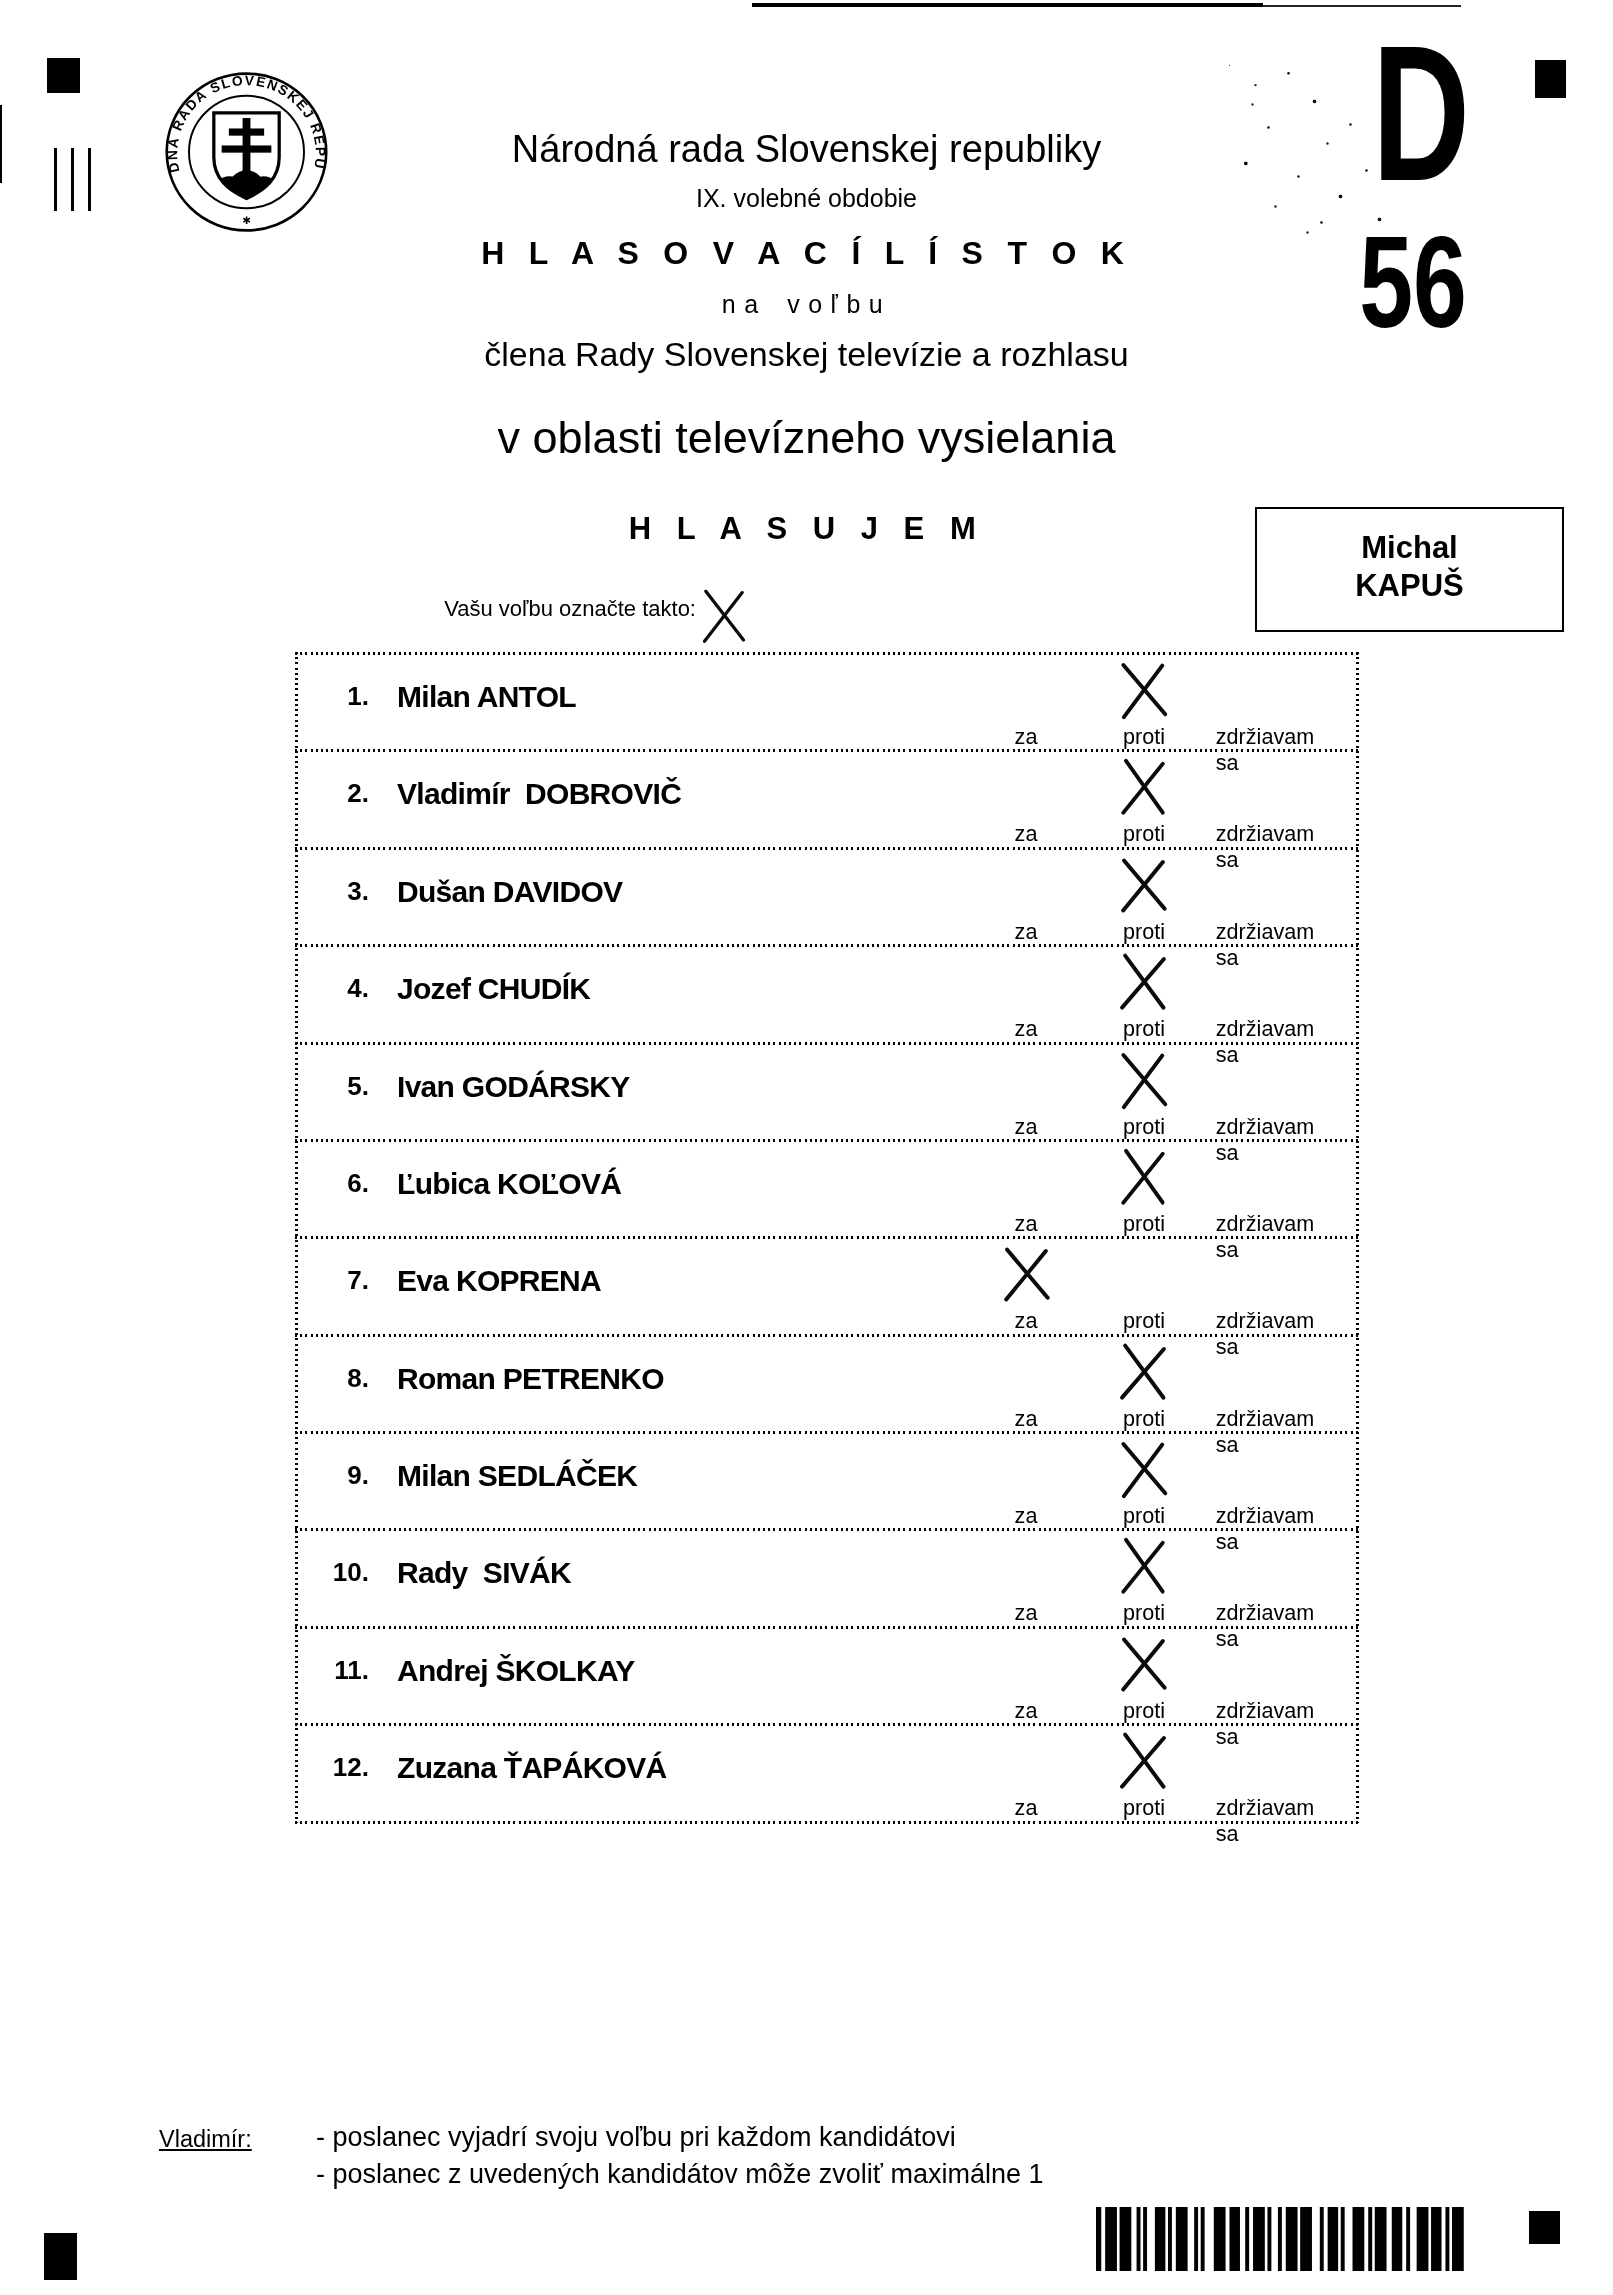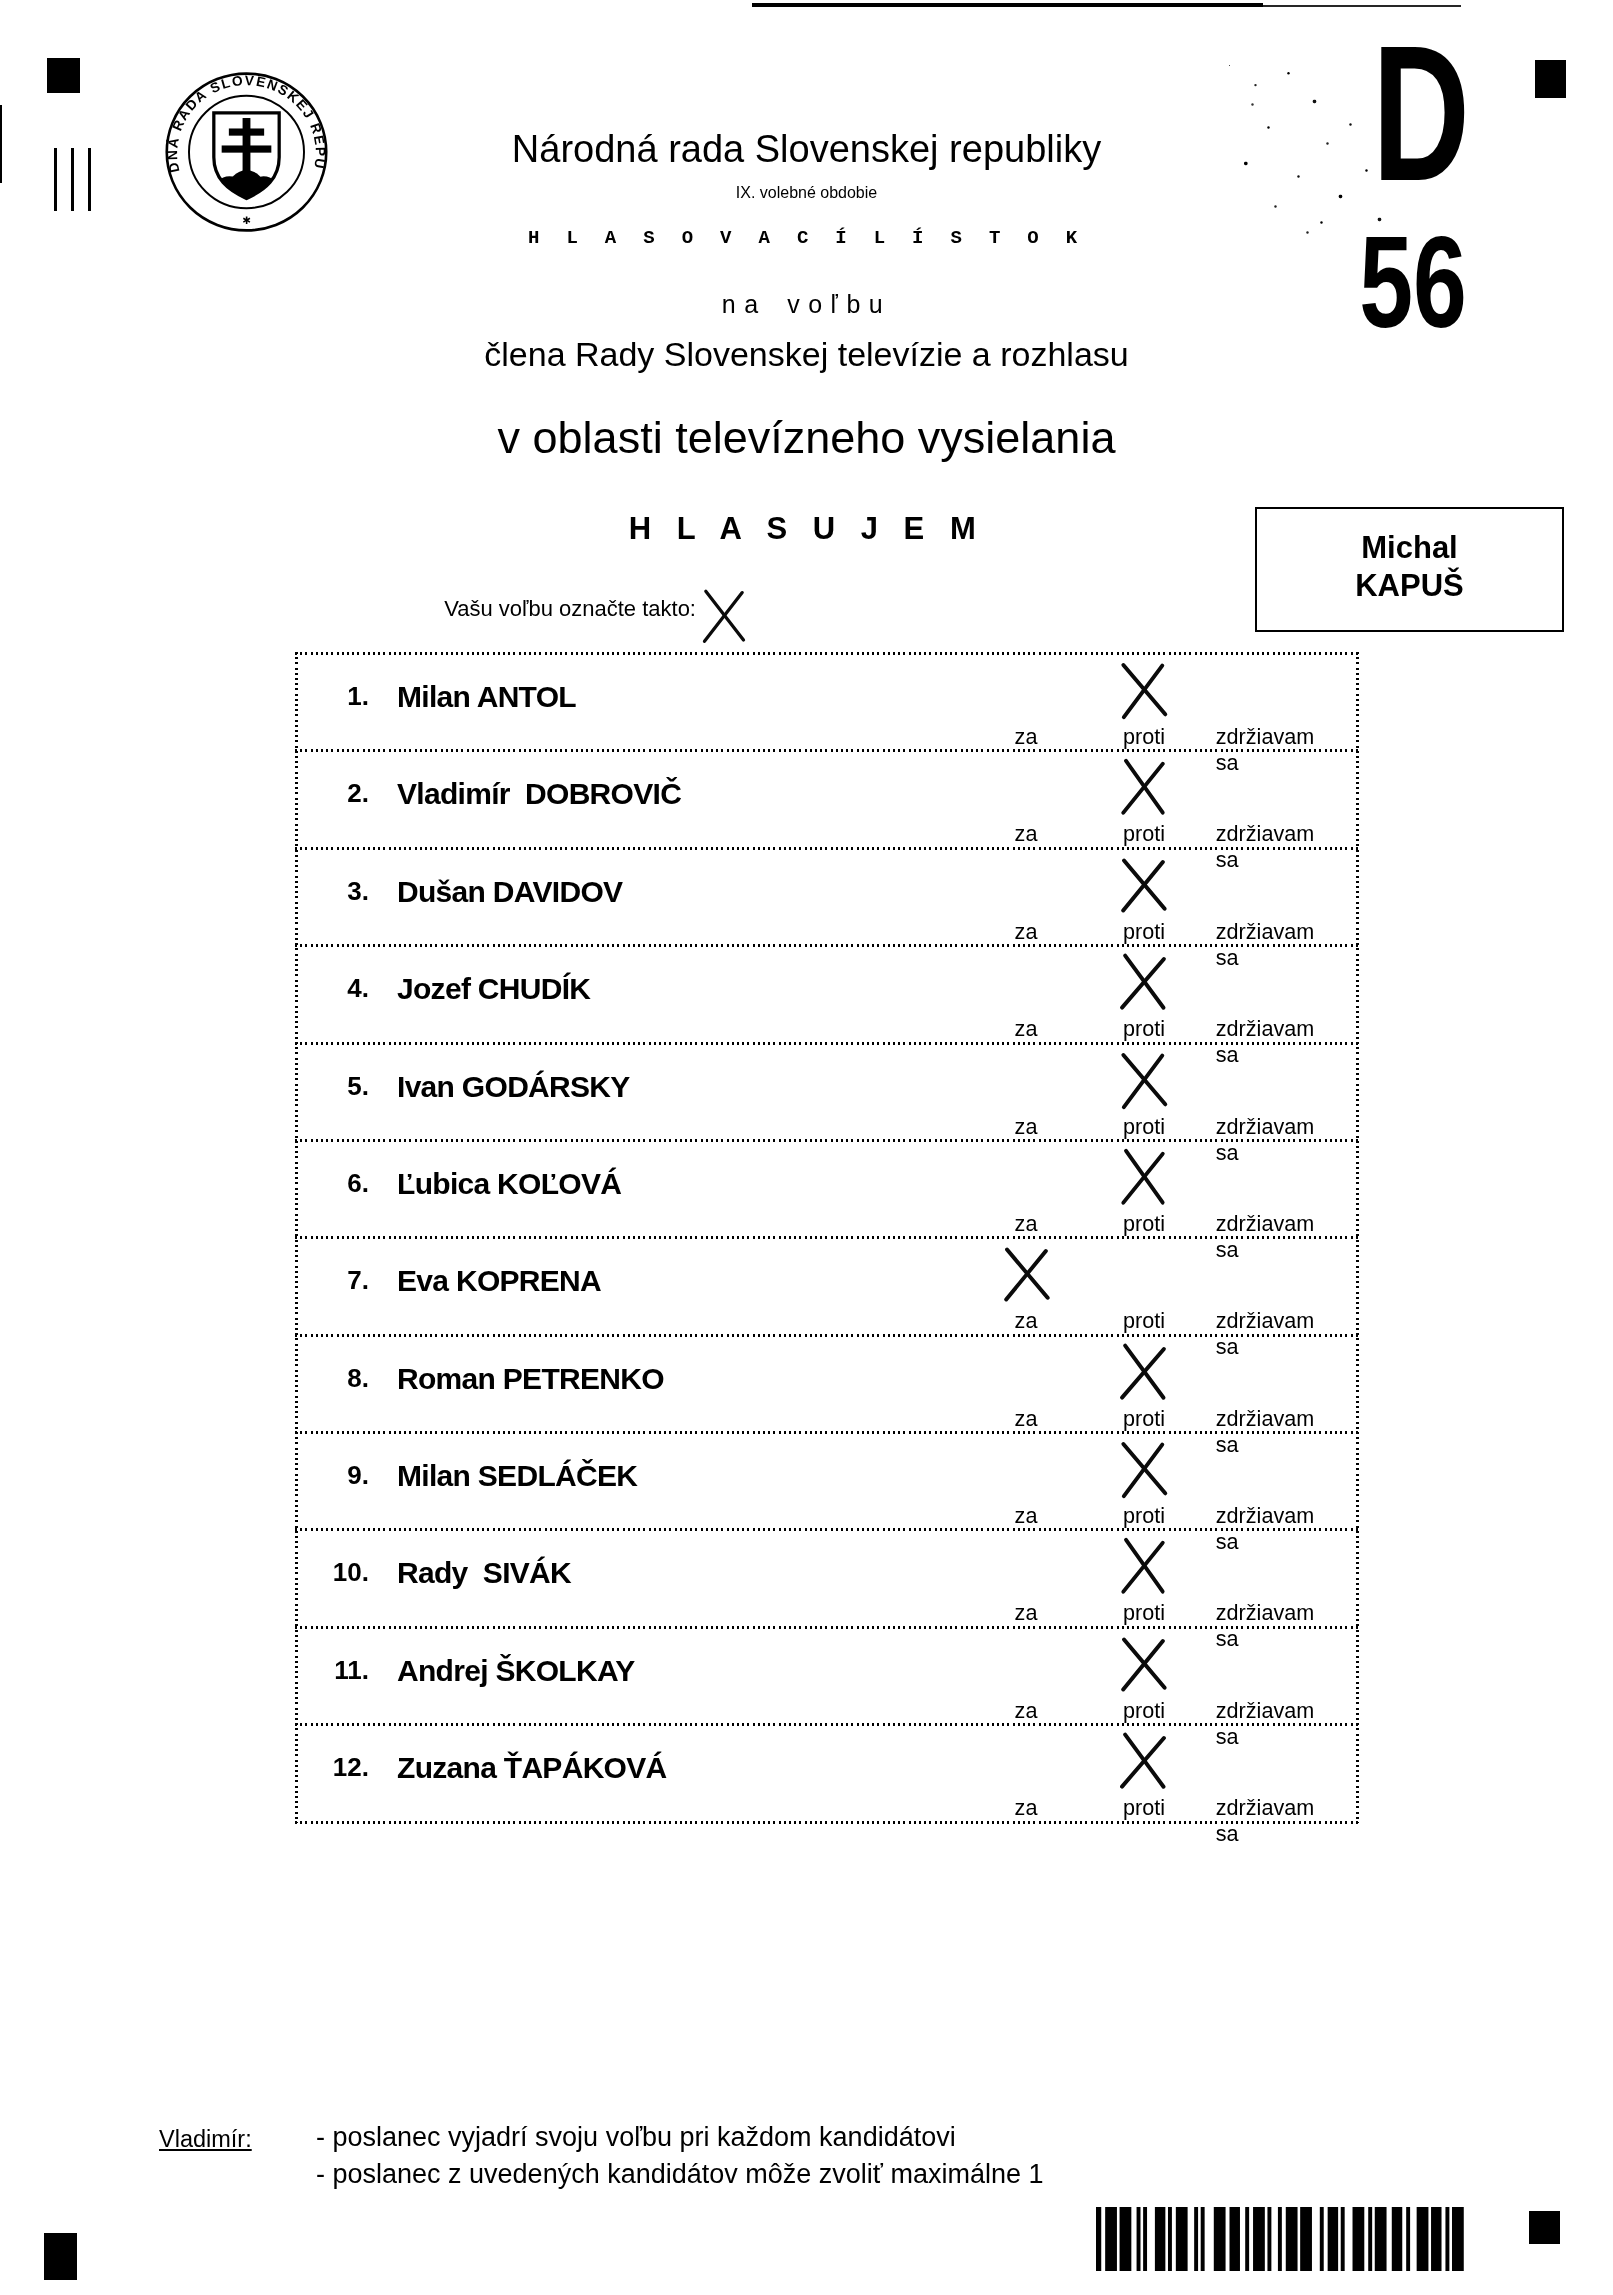--- a/index.html
+++ b/index.html
@@ -5,22 +5,22 @@
   html,body{margin:0;padding:0;}
   body{
     width:1613px;height:2295px;position:relative;background:#fff;color:#000;
     font-family:"Liberation Sans", sans-serif;overflow:hidden;
   }
   .abs{position:absolute;}
   .ctr{left:0;width:1613px;text-align:center;}
   .mark{position:absolute;background:#000;}
   
   #org{top:128px;font-size:38px;letter-spacing:0;}
-  #term{top:184px;font-size:16px;}
-  #docTitle{top:227px;font-size:19px;font-weight:bold;letter-spacing:7.8px;font-family:Liberation Mono, monospace;}
+  #term{top:184px;font-size:25px;}
+  #docTitle{top:235px;font-size:32px;font-weight:bold;letter-spacing:7.8px;}
   #subTitle{top:290px;font-size:25px;letter-spacing:8.5px;word-spacing:5.2px;}
   #electFor{top:335px;font-size:34px;}
   #electArea{top:412px;font-size:45px;}
   #hlasujem{top:511px;font-size:31px;font-weight:bold;letter-spacing:8.5px;}
   
   #bigLetter{left:1349px;top:34px;width:144px;text-align:center;font-size:193px;line-height:0.82;
     font-weight:bold;transform:scaleX(.70);transform-origin:center top;}
   #bigNumber{left:1341px;top:230px;width:144px;text-align:center;font-size:129px;line-height:0.82;
     font-weight:bold;transform:scaleX(.75);transform-origin:center top;}
   #noise{left:1229px;top:65px;width:1.3px;height:1.3px;background:#111;border-radius:50%;

